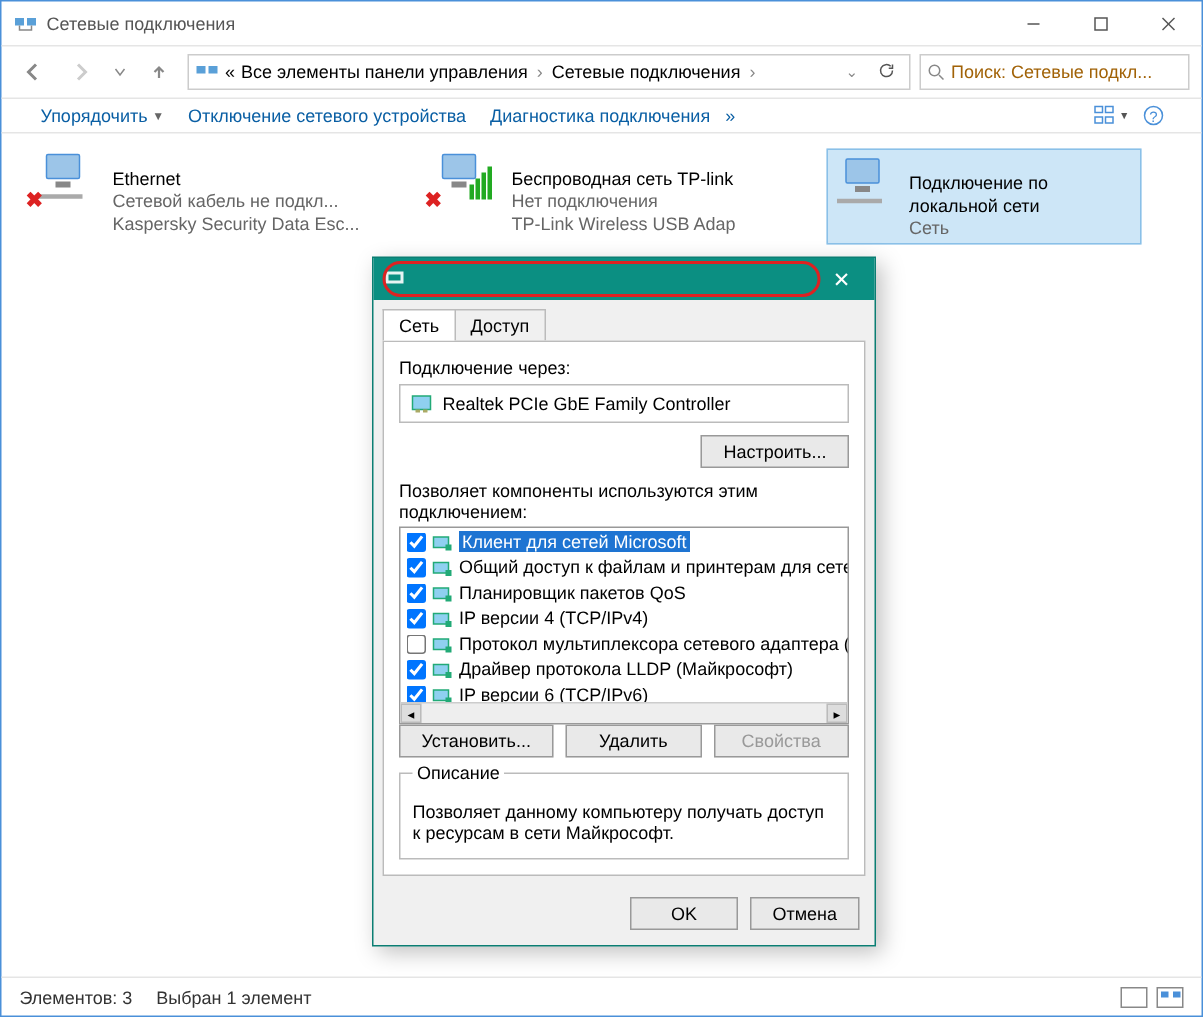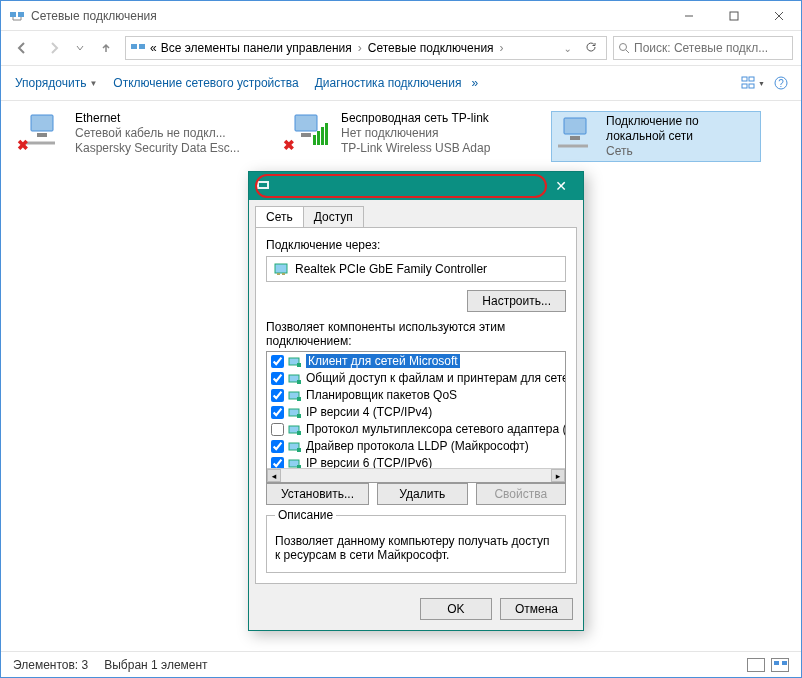--- a/index.html
+++ b/index.html
@@ -9,32 +9,32 @@
 .titlebar .icon { width: 16px; height: 16px; margin-right: 6px; }
 .win-controls { margin-left: auto; display: flex; }
 .win-btn { width: 45px; height: 29px; display: flex; align-items: center; justify-content: center; color: #666; }
 .addrbar { height: 34px; display: flex; align-items: center; gap: 6px; padding: 0 8px; }
 .nav-arrow { width: 26px; height: 26px; border-radius: 3px; display: flex; align-items: center; justify-content: center; color: #888; }
 .addr-box { flex: 1; height: 24px; border: 1px solid #ccc; display: flex; align-items: center; font-size: 12px; padding: 0 4px; gap: 4px; overflow: hidden; }
 .addr-seg { white-space: nowrap; }
 .addr-sep { color: #888; padding: 0 2px; }
 .addr-drop { margin-left: auto; color: #888; font-size: 10px; padding: 0 4px; }
 .addr-refresh { width: 22px; text-align: center; color: #555; }
-.search-box { width: 180px; height: 24px; border: 1px solid #ccc; display: flex; align-items: center; font-size: 12px; color: #737373; padding: 0 4px; gap: 4px; }
-.toolbar { height: 36px; display: flex; align-items: center; border-top: 1px solid #e5e5e5; border-bottom: 1px solid #e5e5e5; padding: 0 8px; font-size: 12px; gap: 4px; }
+.search-box { width: 180px; height: 24px; border: 1px solid #ccc; display: flex; align-items: center; font-size: 12px; color: #a16207; padding: 0 4px; gap: 4px; }
+.toolbar { height: 24px; display: flex; align-items: center; border-top: 1px solid #e5e5e5; border-bottom: 1px solid #e5e5e5; padding: 0 20px; font-size: 12px; gap: 4px; }
 .toolbar-item { color: #0a5fa4; padding: 4px 6px; display: flex; align-items: center; gap: 3px; }
 .toolbar-item .dd { font-size: 8px; color: #666; }
 .toolbar-spacer { flex: 1; }
 .toolbar-icon { width: 24px; height: 24px; display:flex; align-items:center; justify-content:center; color:#555; }
 .content { position: relative; padding: 10px 18px; display: flex; gap: 26px; align-items: flex-start; }
 .net-item { display: flex; gap: 8px; width: 240px; font-size: 12px; }
 .net-item.sel { background: #cde6f7; border: 1px solid #8ac0e8; padding: 2px; }
 .net-icon { width: 48px; height: 40px; display:flex; align-items:center; justify-content:center; position:relative; }
 .net-text { display:flex; flex-direction:column; line-height:1.25; overflow:hidden; }
-.net-title { color:#000; white-space:nowrap; }
+.net-title { color:#000; white-space:nowrap;margin-top:13px; }
 .net-sub { color:#666; white-space:nowrap; }
 .statusbar { position:absolute; bottom:0; left:0; right:0; height:26px; border-top:1px solid #e5e5e5; display:flex; align-items:center; font-size:12px; padding:0 12px; gap:16px; color:#333; }
 .statusbar .right { margin-left:auto; display:flex; gap:6px; }
 .sb-icon { width:18px; height:14px; border:1px solid #888; }
 .dialog { position:absolute; left:247px; top:170px; width:336px; background:#f0f0f0; border:1px solid #0b7e73; box-shadow: 4px 4px 14px rgba(0,0,0,.25); }
 .dlg-title { height:28px; background:#0b8f82; color:#fff; display:flex; align-items:center; font-size:12px; padding:0 6px; position:relative; }
 .dlg-hilite { position:absolute; left:6px; top:2px; right:36px; bottom:2px; border:2px solid #d22; border-radius:12px; pointer-events:none; }
 .dlg-close { margin-left:auto; width:32px; text-align:center; font-size:14px; }
 .tabs { display:flex; margin: 6px 6px 0 6px; font-size:12px; }
 .tab { padding: 3px 10px; background:#f0f0f0; border:1px solid #bbb; border-bottom:none; margin-right:-1px; }

